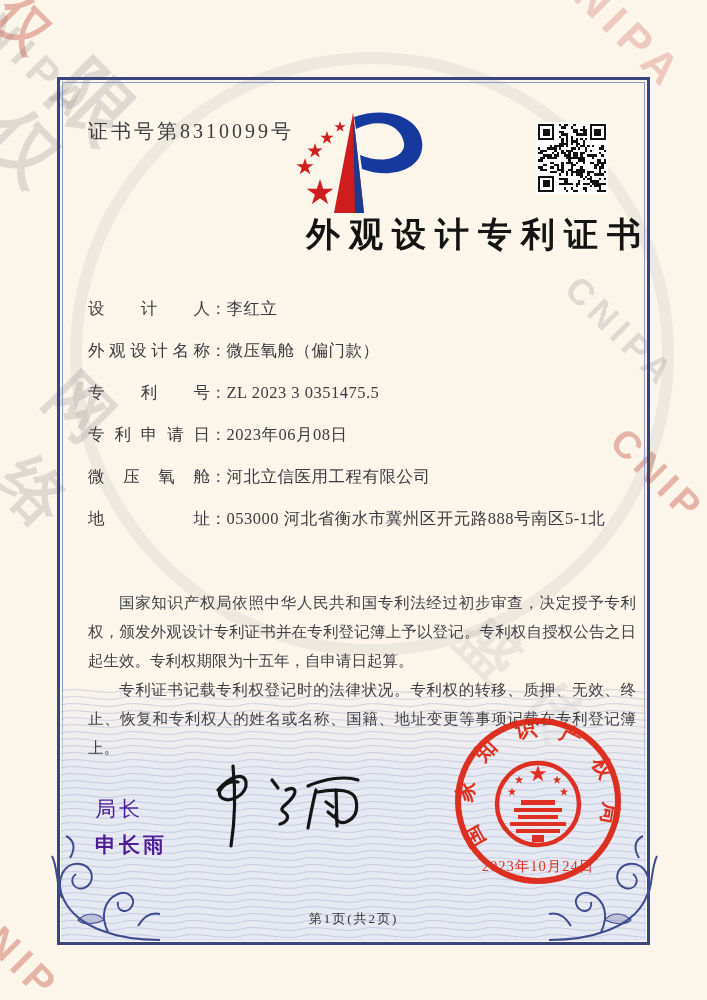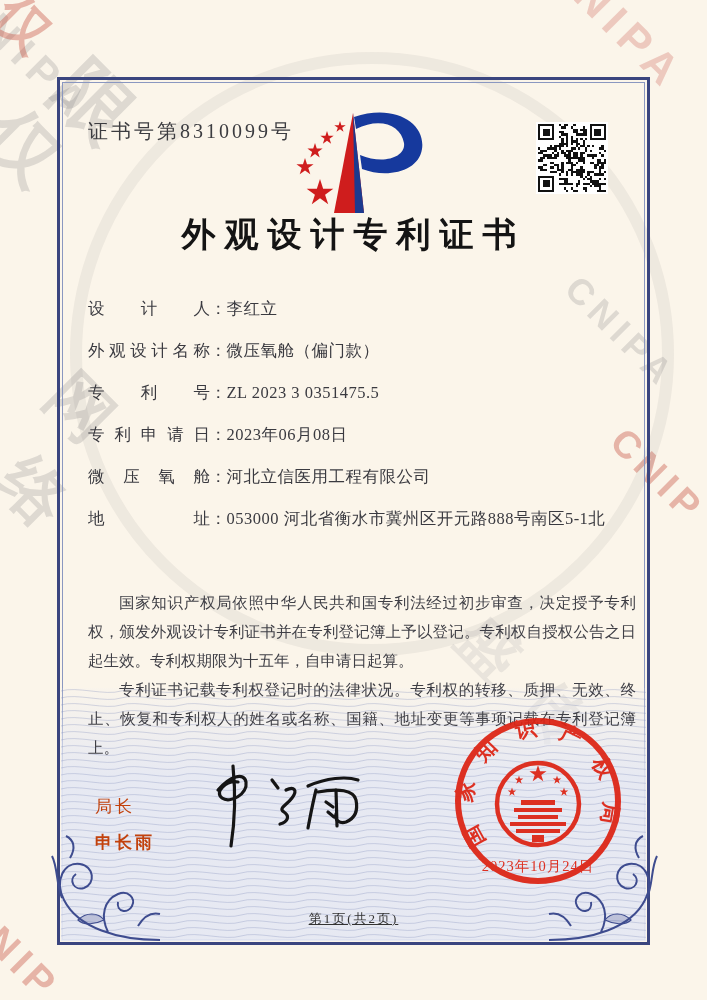--- a/index.html
+++ b/index.html
@@ -34,52 +34,52 @@
 
   
   .waves-wrap{position:absolute;left:61px;top:688px;width:585px;height:253px;z-index:2;overflow:hidden;
       background:linear-gradient(180deg, rgba(236,238,246,0.10), rgba(229,232,243,0.92) 35%);}
   #waves path{fill:none;stroke:rgba(128,140,188,0.32);stroke-width:1;}
 
   
   .cert-no{position:absolute;left:88px;top:118px;font-size:20px;letter-spacing:3px;color:#3c3c40;z-index:3;}
   .logo{position:absolute;left:290px;top:111px;z-index:3;}
   .qr{position:absolute;left:536px;top:122px;width:68px;height:68px;background:#fff;z-index:3;padding:2px;}
-  .title{position:absolute;left:57px;top:212px;width:593px;text-align:center;font-size:34px;font-weight:bold;
+  .title{position:absolute;left:57px;top:212px;width:593px;text-align:right;font-size:34px;font-weight:bold;
       letter-spacing:9px;color:#141414;z-index:3;}
 
   .fields{position:absolute;left:88px;top:298px;width:550px;z-index:3;color:#3a3a40;font-size:16.5px;}
   .frow{position:relative;height:21px;line-height:21px;margin-bottom:21px;white-space:nowrap;}
   .flabel{display:inline-block;width:122px;text-align:justify;text-align-last:justify;vertical-align:top;}
   .fcolon{display:inline-block;}
   .fvalue{letter-spacing:0.5px;}
   .pair2{position:absolute;left:272px;top:0;}
   .pair2 .flabel{width:92px;}
 
   .paras{position:absolute;left:88px;top:588px;width:548px;z-index:3;font-size:15.5px;line-height:29px;
       text-align:justify;color:#3f3f46;}
   .paras p{margin:0;text-indent:2em;}
 
   .signer{position:absolute;left:95px;z-index:4;font-family:"Liberation Sans","DejaVu Sans",sans-serif;
-      font-size:17px;color:#c2410c;letter-spacing:3px;}
+      font-size:21px;color:#4c1d95;letter-spacing:3px;}
   .signer-title{top:795px;}
   .signer-name{top:831px;font-weight:bold;}
   .signature{position:absolute;left:200px;top:760px;z-index:4;}
   .signature path{fill:none;stroke:#151515;stroke-width:3.2;stroke-linecap:round;stroke-linejoin:round;}
 
   .seal{position:absolute;left:451px;top:714px;z-index:5;opacity:0.93;}
 
   .flourish{position:absolute;z-index:3;}
   .flourish path{fill:none;stroke:#3e4c8f;stroke-width:2;}
   .flourish .leaf{fill:rgba(62,76,143,0.25);stroke-width:1.2;}
   .fl-left{left:48px;top:828px;}
   .fl-right{left:546px;top:828px;transform:scaleX(-1);}
 
   .page-number{position:absolute;left:57px;top:910px;width:593px;text-align:center;font-size:13px;
-      letter-spacing:2px;color:#333;z-index:4;text-decoration:underline;}
+      letter-spacing:2px;color:#333;z-index:4;}
   .continuation{position:absolute;left:0;top:950px;width:707px;text-align:center;font-size:16px;
       letter-spacing:3px;color:#1d1d1d;font-style:italic;z-index:3;}
 </style>
 </head>
 <body>
 
 <div class="page">
 
   <span class="wm wm-gray w0">CNIPA</span>
   <span class="wm wm-red  w1">仅</span>

